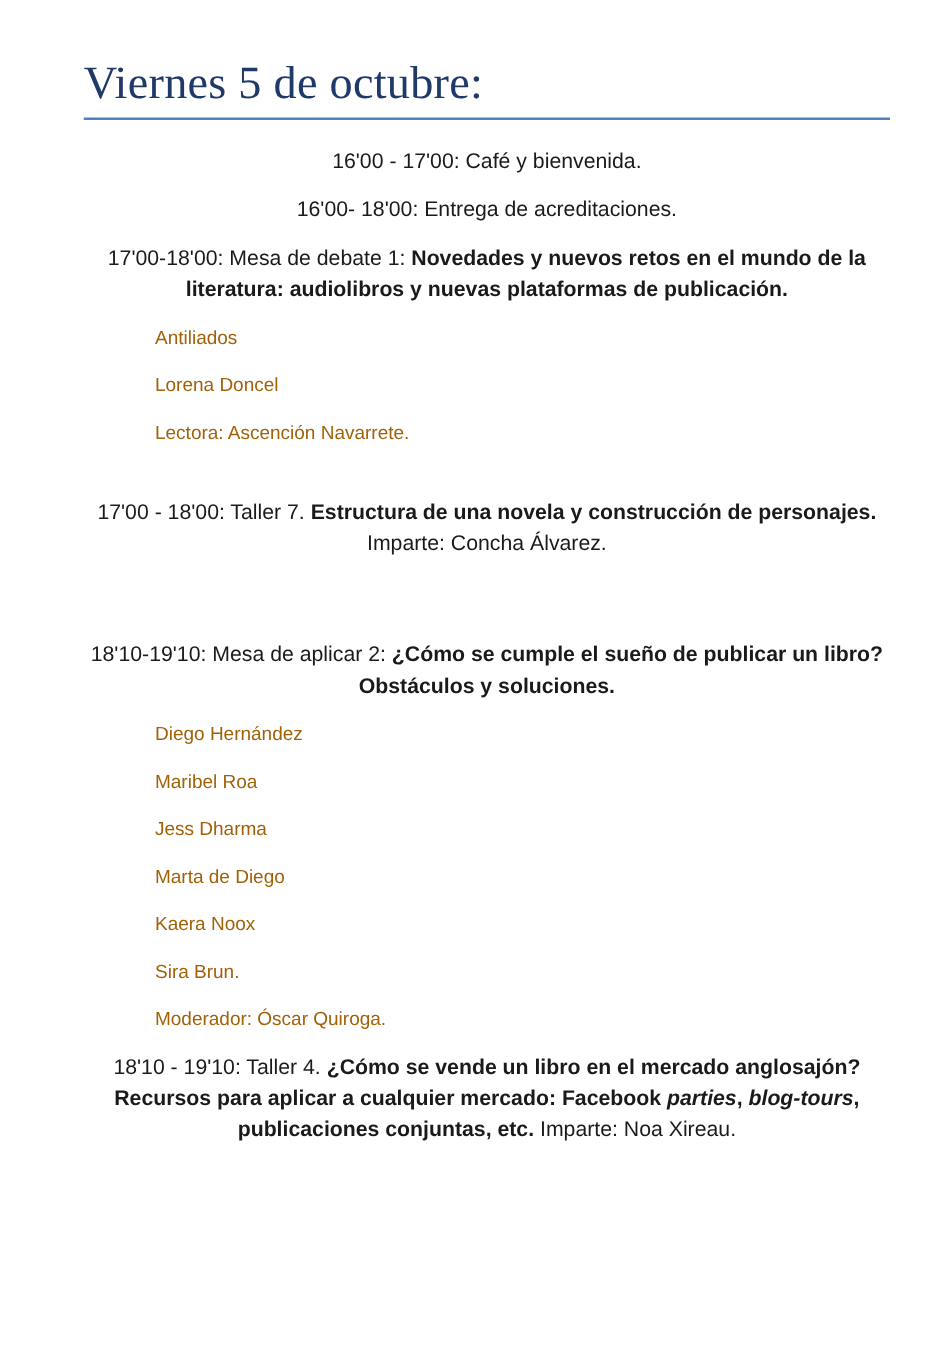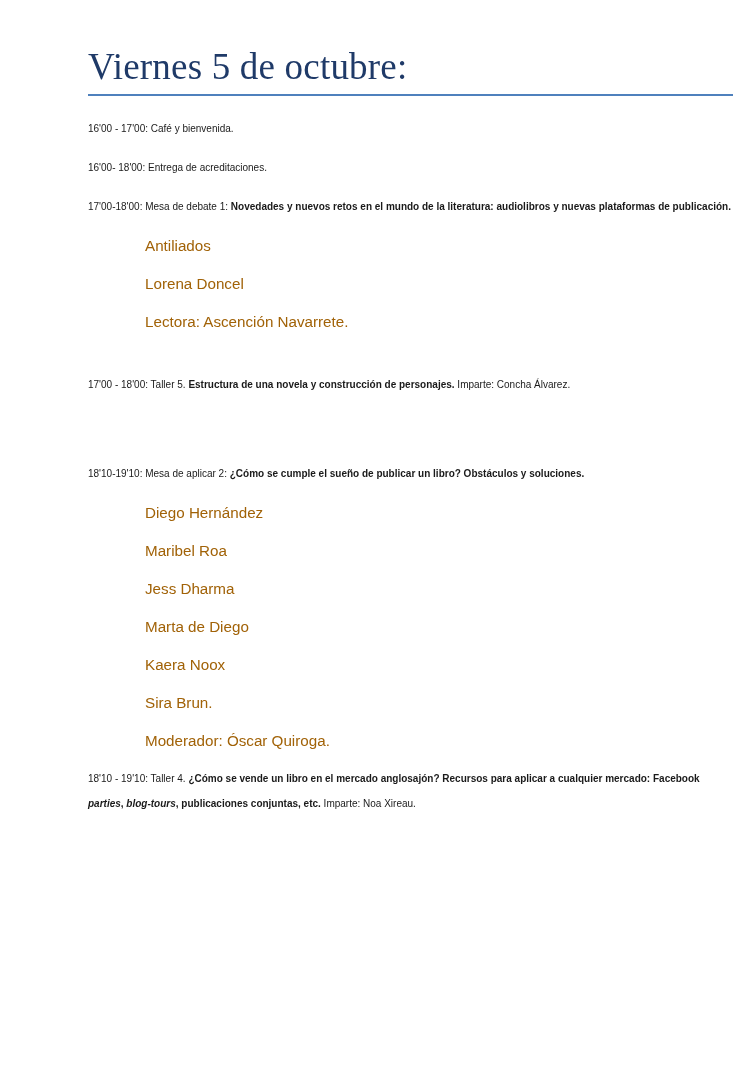--- a/index.html
+++ b/index.html
@@ -13,21 +13,21 @@
     width: 750px;
     height: 1080px;
     background: #ffffff;
     overflow: hidden;
     box-sizing: border-box;
     font-family: "Liberation Sans", sans-serif;
     -webkit-font-smoothing: antialiased;
   }
   .content {
     position: absolute;
-    left: 88px;
+    left: 67px;
     top: 0;
     width: 645px;
   }
 
   
   .doc-title {
     font-family: "Liberation Serif", serif;
     font-size: 37px;
     line-height: 1.0;
     font-weight: 400;
@@ -46,24 +46,24 @@
 
   
   .body {
     margin-top: 20px;
     color: #1a1a1a;
     font-size: 15.2px;
     line-height: 25px;
   }
   p.para {
     margin: 0 0 14px 0;
-    font-size: 10px;
+    font-size: 17px;
     line-height: 25px;
     color: #1a1a1a;
-    text-align: left;
+    text-align: center;
   }
   p.name {
     margin: 0 0 13px 0;
     padding-left: 57px;
     font-size: 15.2px;
     line-height: 25px;
     color: #a16207;
   }
   p.spacer {
     margin: 0;
@@ -98,21 +98,21 @@
         <span>17'00-18'00: </span><span>Mesa de debate 1: </span><span class="b">Novedades y nuevos retos en el mundo de la literatura: audiolibros y nuevas plataformas de publicación.</span>
       </p>
 
       <p class="name">Antiliados</p>
       <p class="name">Lorena Doncel</p>
       <p class="name">Lectora: Ascención Navarrete.</p>
 
       <p class="spacer">&nbsp;</p>
 
       <p class="para">
-        <span>17'00 - 18'00: </span><span>Taller 5. </span><span class="b">Estructura de una novela y construcción de personajes.</span><span> Imparte: Concha Álvarez.</span>
+        <span>17'00 - 18'00: </span><span>Taller 7. </span><span class="b">Estructura de una novela y construcción de personajes.</span><span> Imparte: Concha Álvarez.</span>
       </p>
 
       <p class="spacer">&nbsp;</p>
       <p class="spacer">&nbsp;</p>
 
       <p class="para">
         <span>18'10-19'10: </span><span>Mesa de aplicar 2: </span><span class="b">¿Cómo se cumple el sueño de publicar un libro? Obstáculos y soluciones.</span>
       </p>
 
       <p class="name">Diego Hernández</p>

